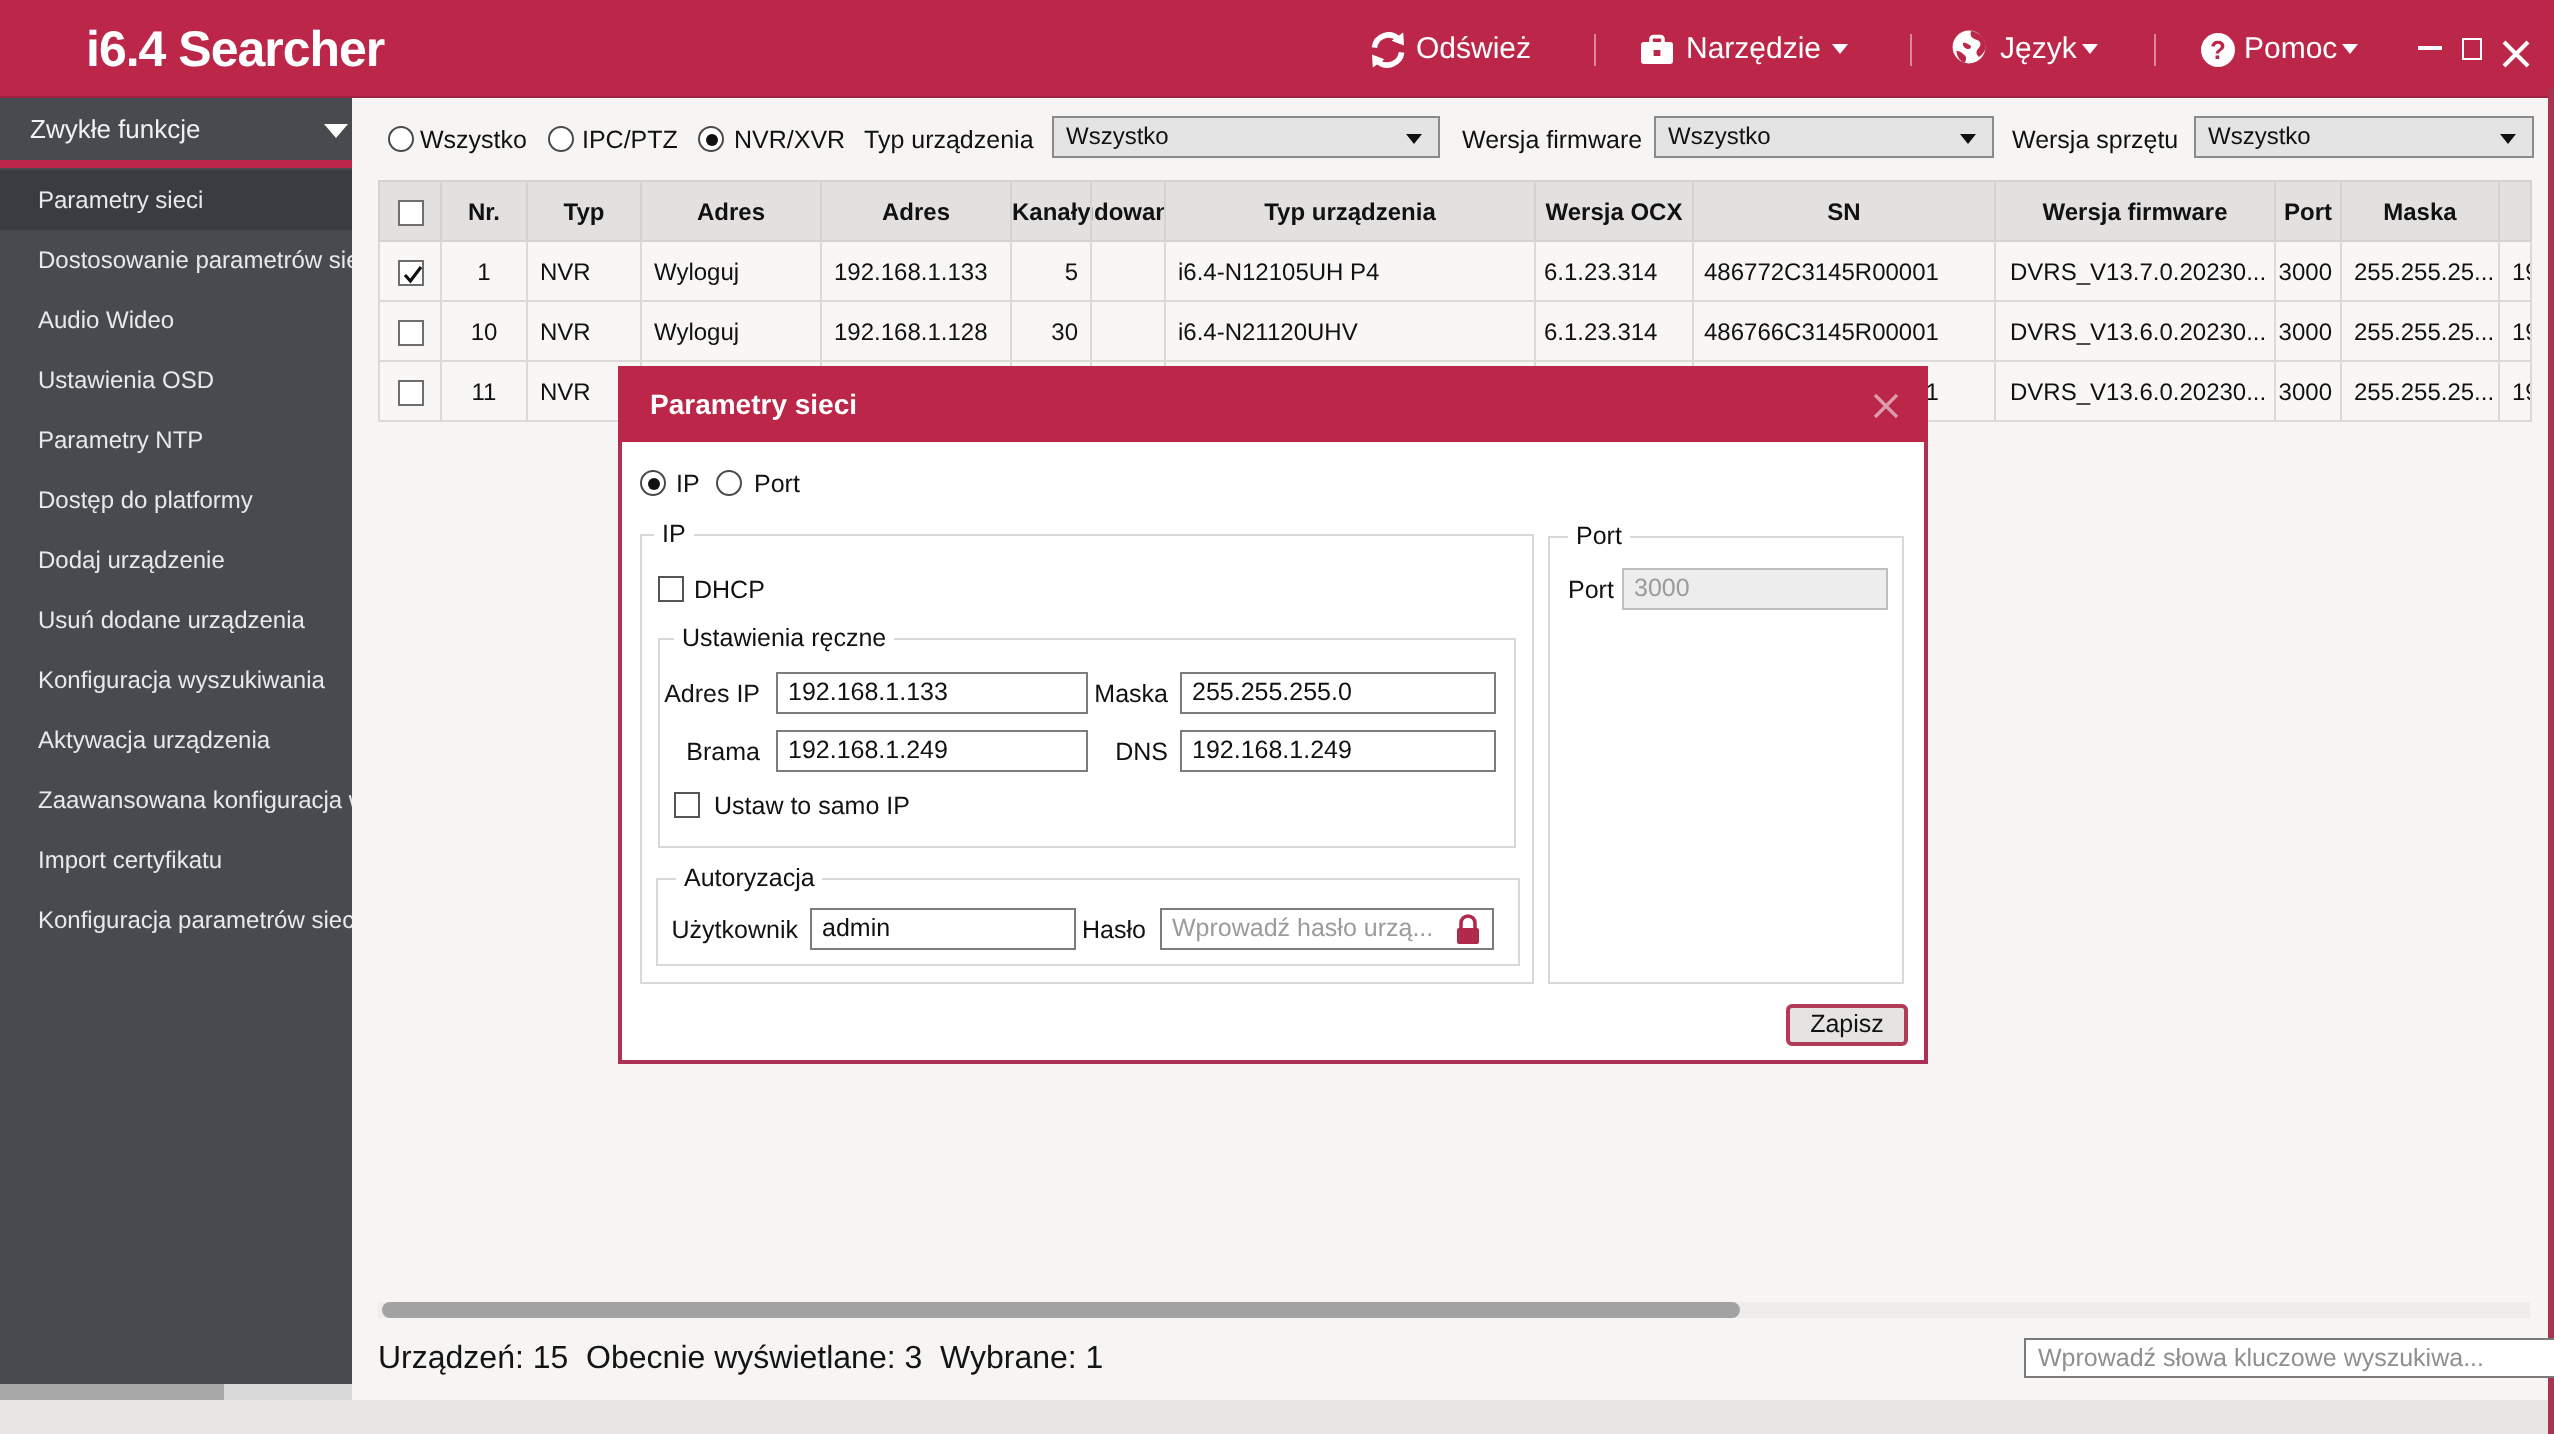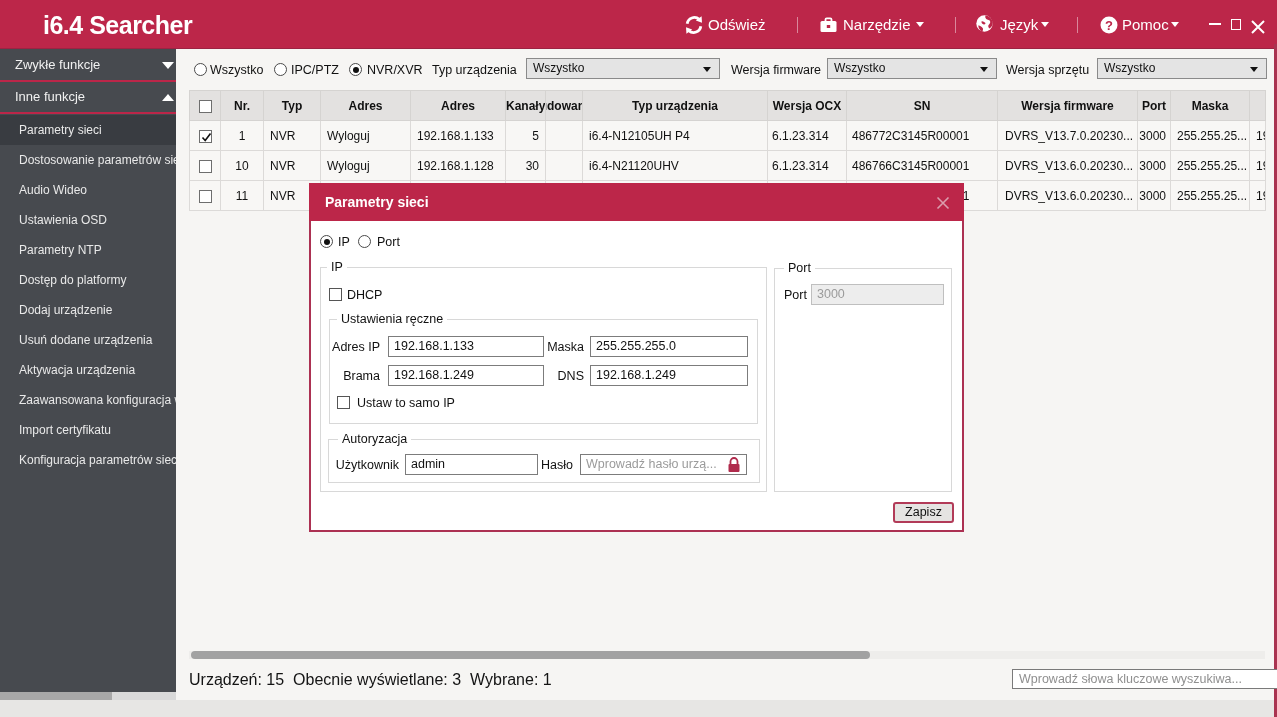--- a/index.html
+++ b/index.html
@@ -103,31 +103,31 @@
     <div class="winbtn" style="left:1209px;top:23px;width:12px;height:2px;background:#fff"></div>
     <div class="winbtn" style="left:1231px;top:19px;width:10px;height:11px;border:1.7px solid #fff"></div>
     <svg class="winbtn" style="left:1251px;top:20px" width="14" height="14" viewBox="0 0 14 14">
       <path d="M1 1 L13 13 M13 1 L1 13" stroke="#fff" stroke-width="2"></path>
     </svg>
   </div>
 
   <div id="sidebar">
     <div class="shdr">Zwykłe funkcje<span class="tri tridown"></span></div>
     <div class="redline"></div>
-    <div class="shdr" style="height:30px;line-height:30px">Inne funkcje<span class="tri triup" style="top:12px"></span></div>
     <div class="redline"></div>
     <div style="height:1px"></div>
     <div class="sitem sel">Parametry sieci</div>
     <div class="sitem">Dostosowanie parametrów sieci</div>
     <div class="sitem">Audio Wideo</div>
     <div class="sitem">Ustawienia OSD</div>
     <div class="sitem">Parametry NTP</div>
     <div class="sitem">Dostęp do platformy</div>
     <div class="sitem">Dodaj urządzenie</div>
     <div class="sitem">Usuń dodane urządzenia</div>
+    <div class="sitem">Konfiguracja wyszukiwania</div>
     <div class="sitem">Aktywacja urządzenia</div>
     <div class="sitem">Zaawansowana konfiguracja wideo</div>
     <div class="sitem">Import certyfikatu</div>
     <div class="sitem">Konfiguracja parametrów sieci</div>
   </div>
   <div id="sidescroll-track"></div>
   <div id="sidescroll-thumb"></div>
   <div id="bottomstrip"></div>
   <div id="rightborder"></div>
 

